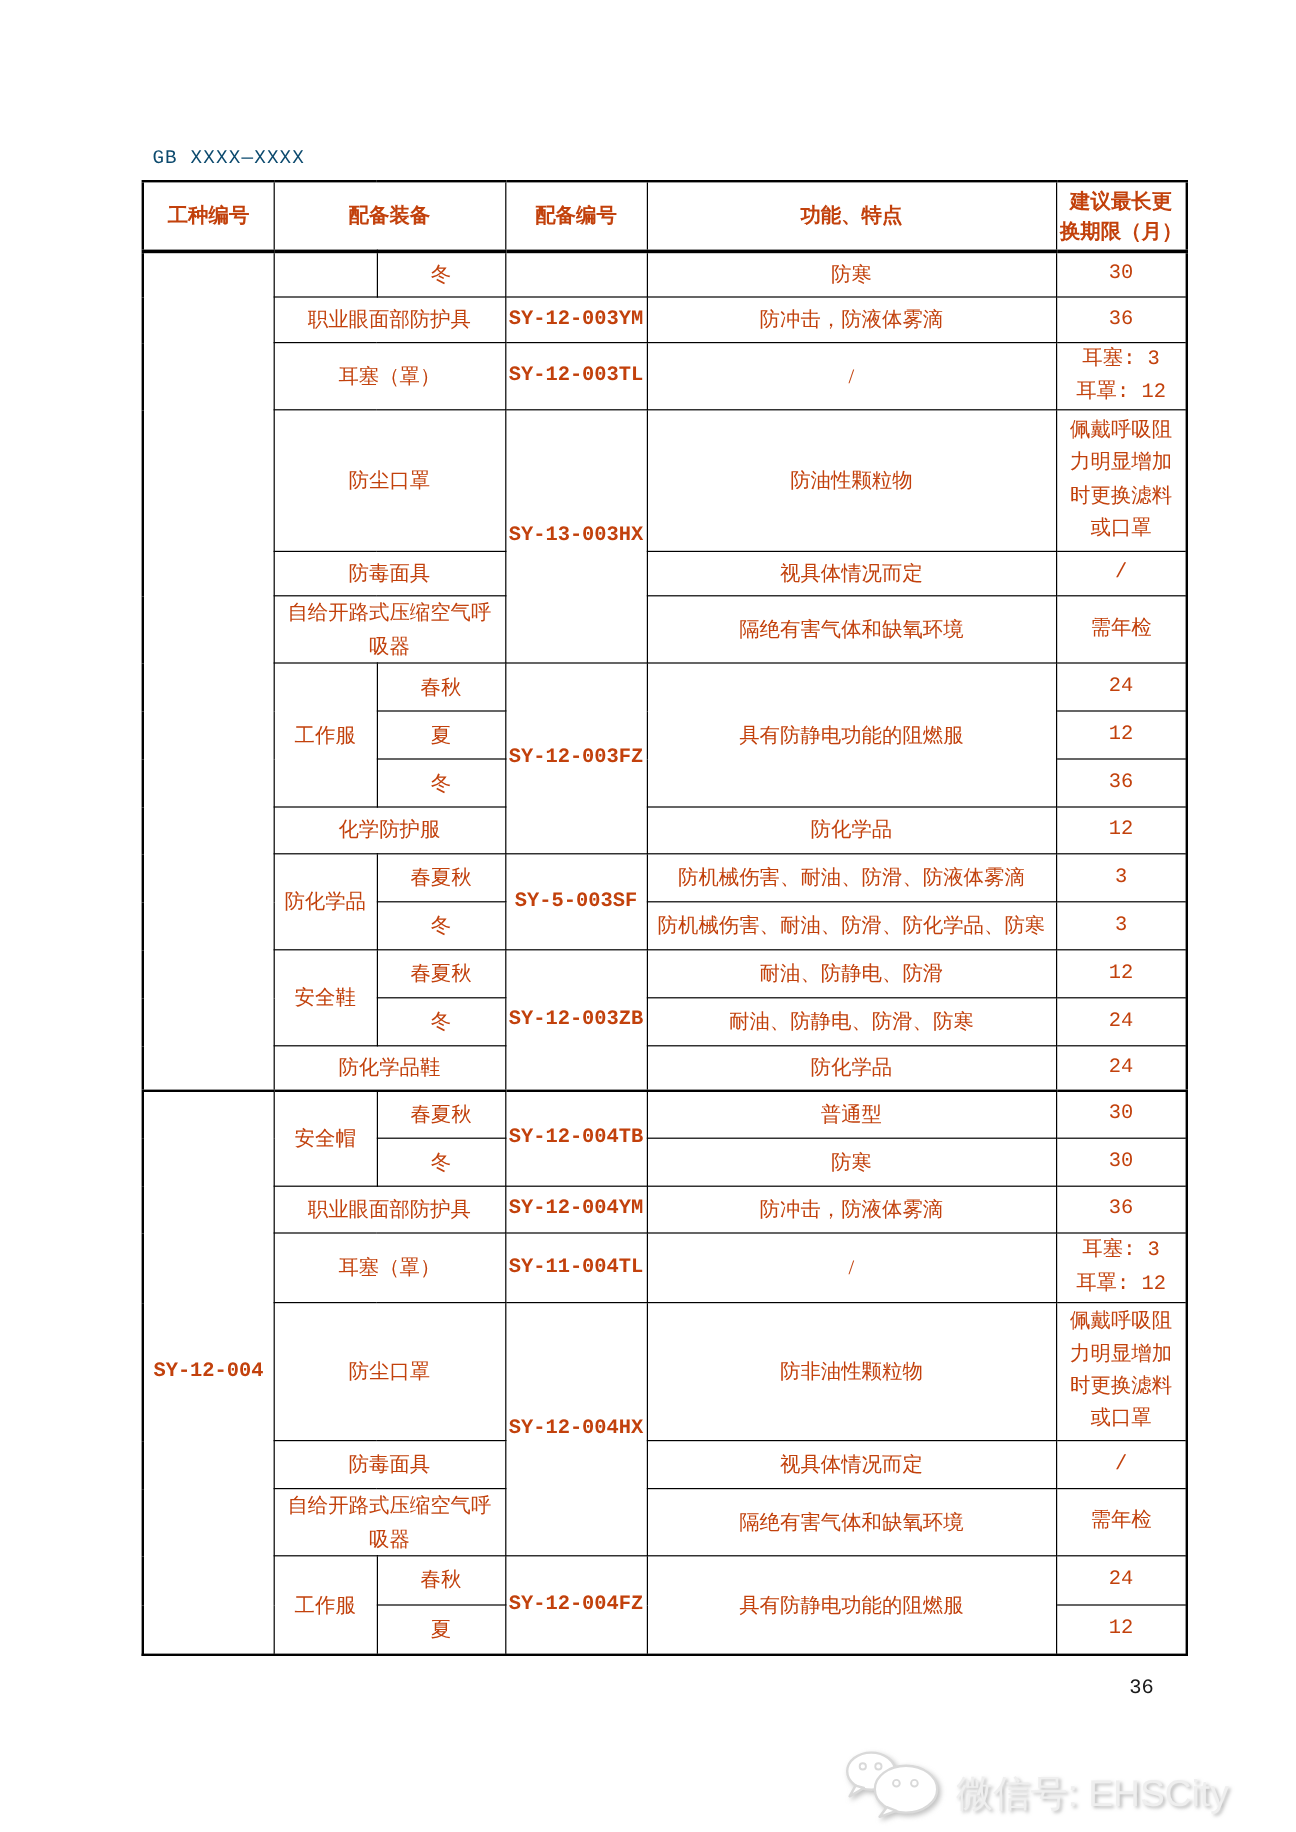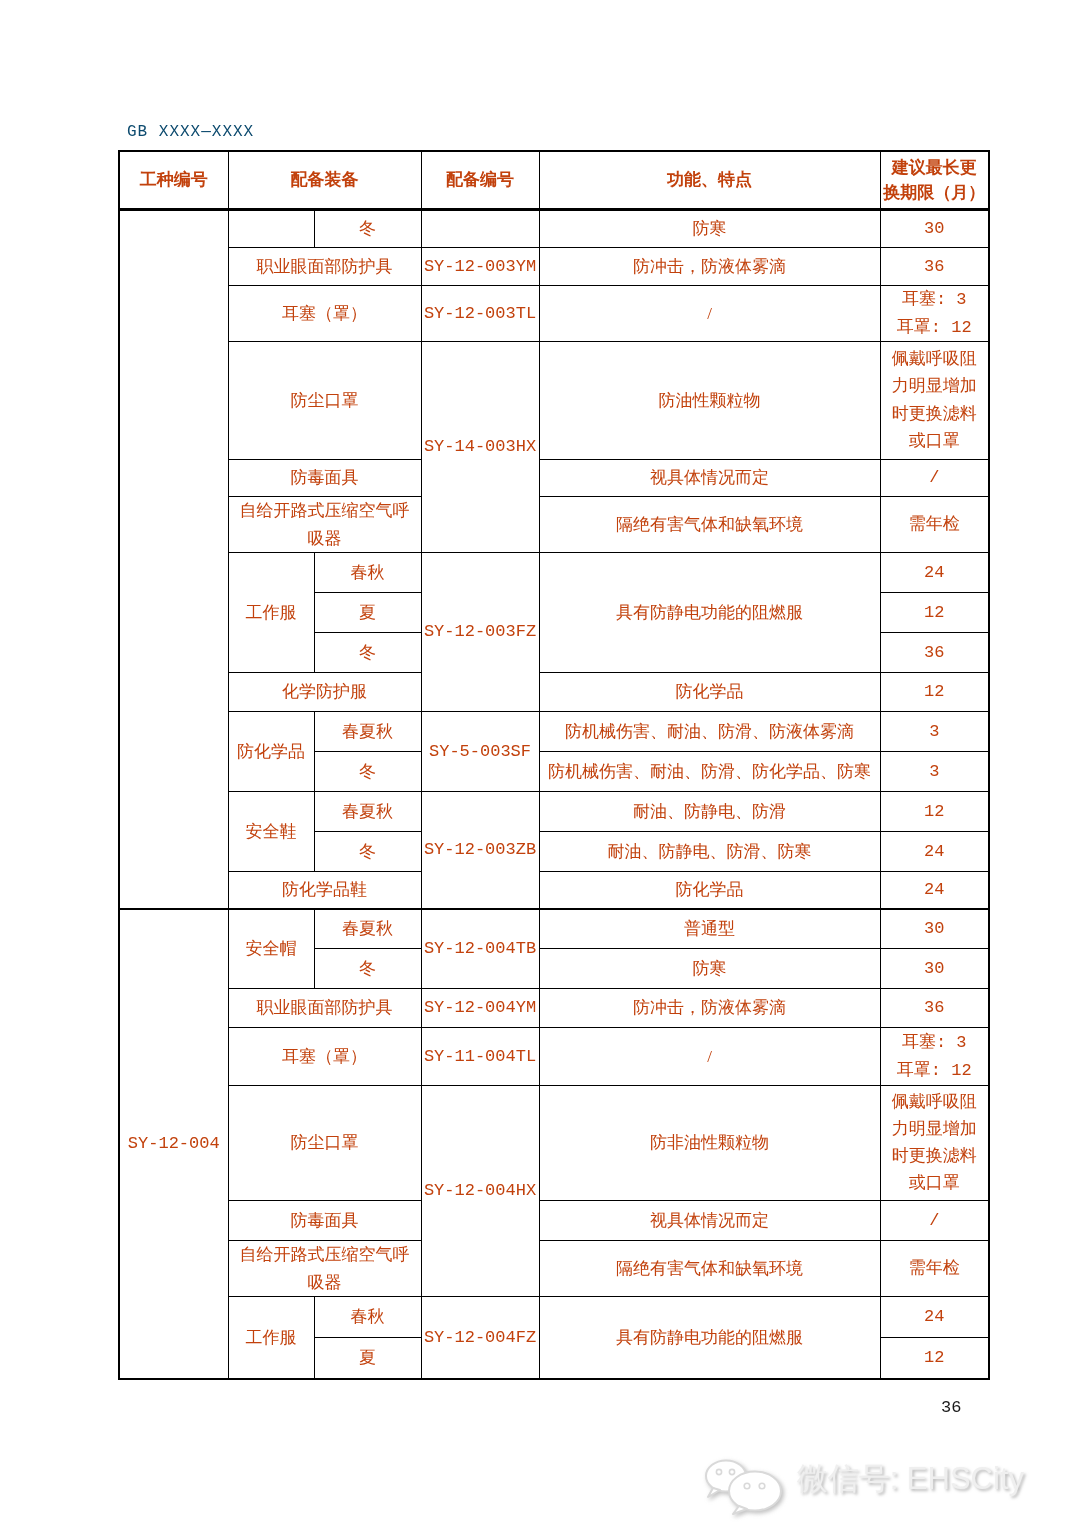--- a/index.html
+++ b/index.html
@@ -26,32 +26,32 @@
   table.ppe td{
     border:1px solid #000;
     font-size:17px;text-align:center;vertical-align:middle;
     padding:0 2px;line-height:1.6;
   }
   .pre{white-space:pre-line;line-height:1.64;font-family:Liberation Serif, serif;}
   td.fn{text-align:left;padding:0 4px 0 8px;white-space:nowrap;overflow:hidden;}
   td.code,td.job,td.per,.mono{
     font-family:"Liberation Mono","Liberation Serif",serif;
   }
-  td.code,td.job{font-size:16px;}
+  td.code,td.job{font-size:16px;font-weight:bold;}
   tr.sec td{border-top:2px solid #000;}
 
   .page-number{
     position:absolute;left:941px;top:1398px;
     font-family:"Liberation Mono","DejaVu Sans Mono",monospace;
     font-size:17px;color:#1a1a1a;
   }
 
   .watermark{
     position:absolute;top:1458px;right:56px;
-    display:flex;align-items:flex-start;gap:10px;
+    display:flex;align-items:flex-end;gap:10px;
     font-family:"Liberation Sans",sans-serif;
     font-size:31px;font-weight:400;
     color:#efefef;
     text-shadow:2px 2px 3px rgba(130,130,130,0.55), -1px -1px 0 #ffffff;
     user-select:none;
   }
   .watermark svg{filter:drop-shadow(2px 2px 2px rgba(130,130,130,0.5));}
 </style>
 </head>
 <body>
@@ -96,21 +96,21 @@
         </tr>
         <tr style="height: 56px;">
           <td colspan="2" class="name">耳塞（罩）</td>
           <td class="code">SY-12-003TL</td>
           <td class="fn">/</td>
           <td class="per pre">耳塞: 3
 耳罩: 12</td>
         </tr>
         <tr style="height: 118px;">
           <td colspan="2" class="name">防尘口罩</td>
-          <td rowspan="3" class="code">SY-14-003HX</td>
+          <td rowspan="3" class="code">SY-13-003HX</td>
           <td class="fn">防油性颗粒物</td>
           <td class="per pre">佩戴呼吸阻
 力明显增加
 时更换滤料
 或口罩</td>
         </tr>
         <tr style="height: 37px;">
           <td colspan="2" class="name">防毒面具</td>
           <td class="fn">视具体情况而定</td>
           <td class="per">/</td>

